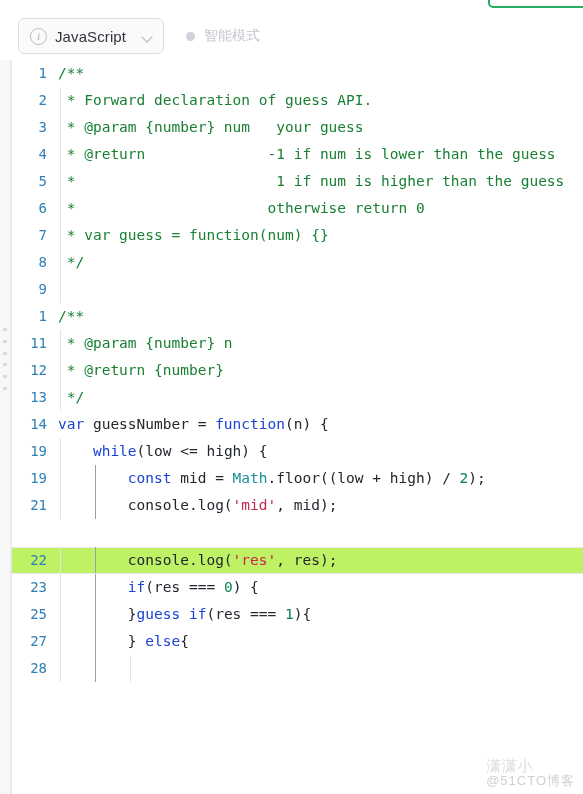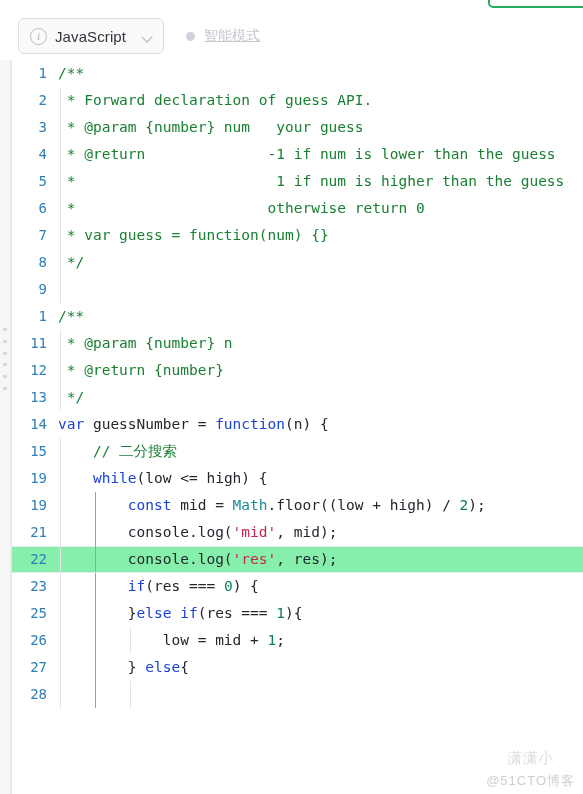--- a/index.html
+++ b/index.html
@@ -99,21 +99,20 @@
   .mode-dot {
     width: 9px; height: 9px;
     border-radius: 50%;
     background: #cfd2d8;
     margin-right: 9px;
     flex: none;
   }
   .mode-label {
     font-size: 14px;
     color: #c5c8d0;
-    text-decoration: underline;
   }
 
   
   .splitter {
     position: absolute;
     left: 0; top: 60px;
     width: 11px;
     height: 734px;
     background: #f7f7f8;
     border-right: 1px solid #ececee;
@@ -154,21 +153,21 @@
     font-size: 14.5px;
     line-height: 27px;
   }
   .code-row {
     position: relative;
     height: 27px;
     white-space: pre;
     display: flex;
     align-items: center;
   }
-  .code-row.active { background: #86efac; }
+  .code-row.active { background: #bef264; margin-top: 28px; }
   .code-row.active::before,
   .code-row.active::after {
     content: "";
     position: absolute;
     left: 0; right: 0;
     height: 1px;
     background: #e8e9ec;
   }
   .code-row.active::before { top: 0; }
   .code-row.active::after { bottom: 0; }
@@ -209,30 +208,29 @@
     height: 27px;
   }
   .guide.soft { background: #e3e4e8; }
   .guide.hard { background: #9aa0a8; }
 
   
   .watermark {
     position: absolute;
     right: 8px;
     bottom: 6px;
-    text-align: center;
+    text-align: left;
     pointer-events: none;
     user-select: none;
   }
   .wm-top {
     font-size: 13px;
     color: #cfcfd2;
     letter-spacing: 1px;
     line-height: 14px;
-    margin-top: 8px;
   }
   .wm-bottom {
     font-size: 15px;
     color: #dcdcdf;
     letter-spacing: .5px;
     line-height: 17px;
   }
 </style>
 </head>
 <body>
@@ -273,28 +271,26 @@
       <div class="code-row"><span class="ln">5</span><span class="code-text"><span class="guide soft" style="left: 2px;"></span><span class="code-inner"><span class="c-comment"> *                       1 if num is higher than the guess</span></span></span></div>
       <div class="code-row"><span class="ln">6</span><span class="code-text"><span class="guide soft" style="left: 2px;"></span><span class="code-inner"><span class="c-comment"> *                      otherwise return 0</span></span></span></div>
       <div class="code-row"><span class="ln">7</span><span class="code-text"><span class="guide soft" style="left: 2px;"></span><span class="code-inner"><span class="c-comment"> * var guess = function(num) {}</span></span></span></div>
       <div class="code-row"><span class="ln">8</span><span class="code-text"><span class="guide soft" style="left: 2px;"></span><span class="code-inner"><span class="c-comment"> */</span></span></span></div>
       <div class="code-row"><span class="ln">9</span><span class="code-text"><span class="guide soft" style="left: 2px;"></span><span class="code-inner"></span></span></div>
       <div class="code-row"><span class="ln">1</span><span class="code-text"><span class="code-inner"><span class="c-comment">/**</span></span></span></div>
       <div class="code-row"><span class="ln">11</span><span class="code-text"><span class="guide soft" style="left: 2px;"></span><span class="code-inner"><span class="c-comment"> * @param {number} n</span></span></span></div>
       <div class="code-row"><span class="ln">12</span><span class="code-text"><span class="guide soft" style="left: 2px;"></span><span class="code-inner"><span class="c-comment"> * @return {number}</span></span></span></div>
       <div class="code-row"><span class="ln">13</span><span class="code-text"><span class="guide soft" style="left: 2px;"></span><span class="code-inner"><span class="c-comment"> */</span></span></span></div>
       <div class="code-row"><span class="ln">14</span><span class="code-text"><span class="code-inner"><span class="c-kw">var </span><span class="c-plain">guessNumber = </span><span class="c-kw">function</span><span class="c-plain">(n) {</span></span></span></div>
-      <div class="code-row"><span class="ln">15</span><span class="code-text"><span class="guide soft" style="left: 2px;"></span><span class="code-inner"><span class="c-comment">    // 二分搜索</span></span></span></div>
       <div class="code-row"><span class="ln">19</span><span class="code-text"><span class="guide soft" style="left: 2px;"></span><span class="code-inner"><span class="c-plain">    </span><span class="c-kw">while</span><span class="c-plain">(low &lt;= high) {</span></span></span></div>
       <div class="code-row"><span class="ln">19</span><span class="code-text"><span class="guide soft" style="left: 2px;"></span><span class="guide hard" style="left: 36.88px;"></span><span class="code-inner"><span class="c-plain">        </span><span class="c-kw">const</span><span class="c-plain"> mid = </span><span class="c-cls">Math</span><span class="c-plain">.floor((low + high) / </span><span class="c-num">2</span><span class="c-plain">);</span></span></span></div>
       <div class="code-row"><span class="ln">21</span><span class="code-text"><span class="guide soft" style="left: 2px;"></span><span class="guide hard" style="left: 36.88px;"></span><span class="code-inner"><span class="c-plain">        console.log(</span><span class="c-str">'mid'</span><span class="c-plain">, mid);</span></span></span></div>
       <div class="code-row active"><span class="ln">22</span><span class="code-text"><span class="guide soft" style="left: 2px;"></span><span class="guide hard" style="left: 36.88px;"></span><span class="code-inner"><span class="c-plain">        console.log(</span><span class="c-str">'res'</span><span class="c-plain">, res);</span></span></span></div>
       <div class="code-row"><span class="ln">23</span><span class="code-text"><span class="guide soft" style="left: 2px;"></span><span class="guide hard" style="left: 36.88px;"></span><span class="code-inner"><span class="c-plain">        </span><span class="c-kw">if</span><span class="c-plain">(res === </span><span class="c-num">0</span><span class="c-plain">) {</span></span></span></div>
-      <div class="code-row"><span class="ln">25</span><span class="code-text"><span class="guide soft" style="left: 2px;"></span><span class="guide hard" style="left: 36.88px;"></span><span class="code-inner"><span class="c-plain">        }</span><span class="c-kw">else if</span><span class="c-plain">(res === </span><span class="c-num">1</span><span class="c-plain">){</span></span></span></div>
-      <div class="code-row"><span class="ln">26</span><span class="code-text"><span class="guide soft" style="left: 2px;"></span><span class="guide hard" style="left: 36.88px;"></span><span class="guide soft" style="left: 71.76px;"></span><span class="code-inner"><span class="c-plain">            low = mid + </span><span class="c-num">1</span><span class="c-plain">;</span></span></span></div>
+      <div class="code-row"><span class="ln">25</span><span class="code-text"><span class="guide soft" style="left: 2px;"></span><span class="guide hard" style="left: 36.88px;"></span><span class="code-inner"><span class="c-plain">        }</span><span class="c-kw">guess if</span><span class="c-plain">(res === </span><span class="c-num">1</span><span class="c-plain">){</span></span></span></div>
       <div class="code-row"><span class="ln">27</span><span class="code-text"><span class="guide soft" style="left: 2px;"></span><span class="guide hard" style="left: 36.88px;"></span><span class="code-inner"><span class="c-plain">        } </span><span class="c-kw">else</span><span class="c-plain">{</span></span></span></div>
       <div class="code-row"><span class="ln">28</span><span class="code-text"><span class="guide soft" style="left: 2px;"></span><span class="guide hard" style="left: 36.88px;"></span><span class="guide soft" style="left: 71.76px;"></span><span class="code-inner"></span></span></div>
     </div>
 </div>
 
 <div class="watermark">
   <div class="wm-bottom">潇潇小</div>
   <div class="wm-top">@51CTO博客</div>
 </div>
 

